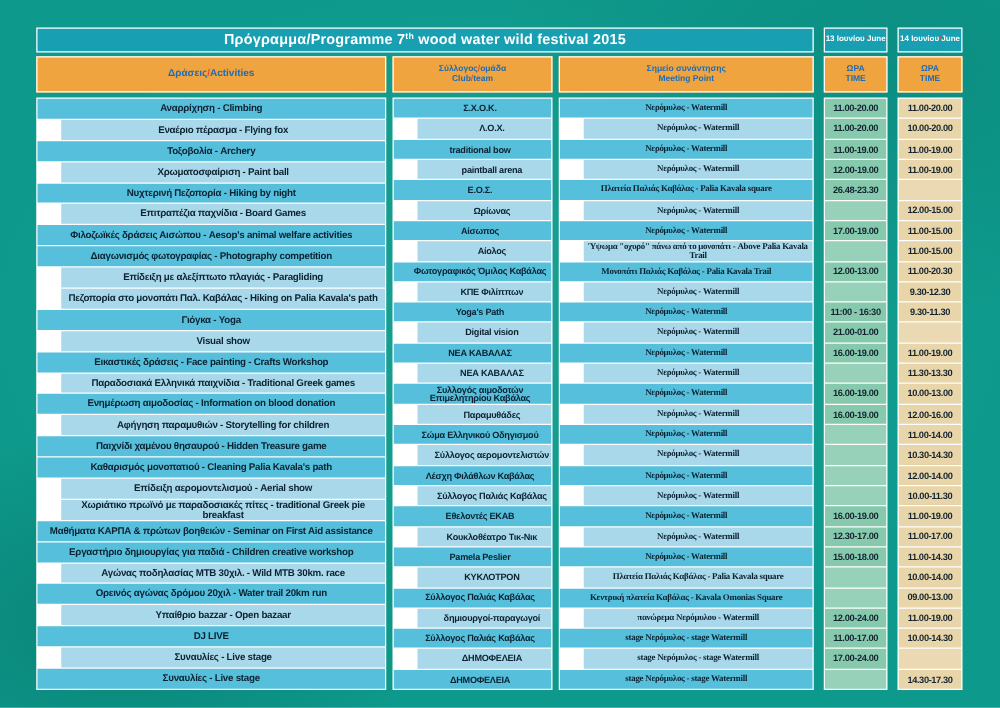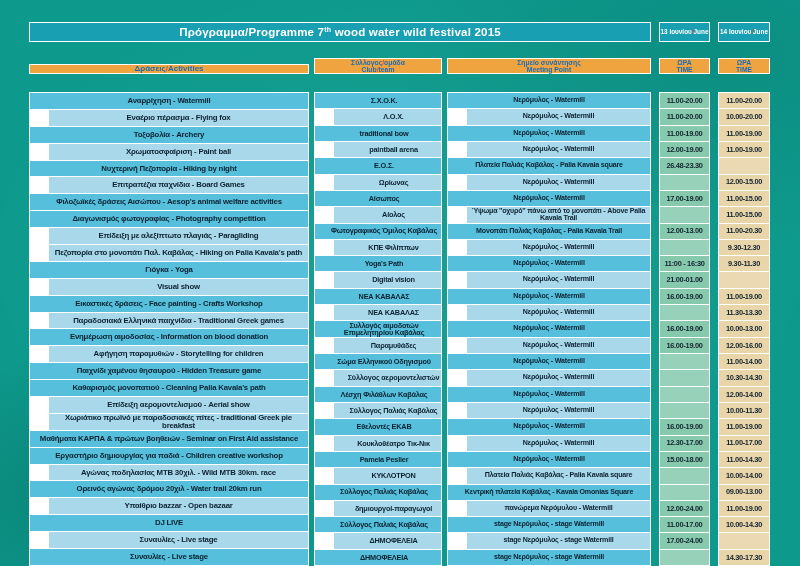--- a/index.html
+++ b/index.html
@@ -7,21 +7,21 @@
   .page{position:relative;width:800px;height:566px;
     background:
       radial-gradient(420px 260px at 12% 88%, rgba(0,55,50,.22), rgba(0,55,50,0) 60%),
       radial-gradient(500px 300px at 90% 10%, rgba(0,70,70,.14), rgba(0,70,70,0) 65%),
       radial-gradient(600px 400px at 50% 45%, rgba(255,255,255,.05), rgba(255,255,255,0) 70%),
       var(--teal,#0d9a8c);
   }
   .tablewrap{position:absolute;left:29px;top:22px;width:741px;}
   .toprow,.headrow,.data{display:flex;}
   .toprow{height:20px;margin-bottom:3px;}
-  .headrow{height:29px;margin-bottom:18px;align-items:flex-end;}
+  .headrow{height:29px;margin-bottom:4px;}
   .data{height:474px;}
   .g5{width:5px;flex:none;} .g8{width:8px;flex:none;}
   .w-act{width:280px;flex:none;} .w-club{width:128px;flex:none;}
   .w-meet{width:204px;flex:none;} .w-t13{width:51px;flex:none;} .w-t14{width:52px;flex:none;}
   .bar{background:var(--barteal,#189fb1);border:1px solid #fff;box-sizing:border-box;
     display:flex;align-items:center;justify-content:center;color:#fff;font-weight:bold;}
   .title-cell{width:622px;flex:none;font-size:11.5px;letter-spacing:.2px;}
   .title-cell sup{font-size:7px;line-height:0;vertical-align:4px;}
   .june{font-size:6.4px;text-align:center;line-height:1;}
   .hcell{background:var(--orange,#efa43f);border:1px solid #fff;box-sizing:border-box;
@@ -29,21 +29,21 @@
     color:var(--hblue,#1e6cb4);font-weight:bold;text-align:center;line-height:1.05;}
   .hcell.one{font-size:8px;flex-direction:row;}
   .hcell.two{font-size:6.8px;}
   .slash{color:var(--slashred,#d9502f);font-weight:bold;}
   .col{background:#fff;padding:1px;display:flex;flex-direction:column;gap:1px;box-sizing:border-box;}
   .cell{flex:1 1 0;min-height:0;display:flex;align-items:center;justify-content:center;
     text-align:center;font-weight:bold;color:var(--textdark,#0c2231);
     line-height:1.02;letter-spacing:-.2px;overflow:hidden;}
   .stripe-d{background:var(--rowdark,#55bfdc);}
   .stripe-l{background:var(--rowlight,#a8d8e9);margin-left:19px;}
-  .c-act{font-size:7.8px;} .c-club{font-size:7.3px;padding-left:12px;} .c-meet{font-size:7.1px;}
+  .c-act{font-size:7.8px;} .c-club{font-size:7.3px;padding-left:12px;} .c-meet{font-size:7.1px;font-family:Liberation Serif, serif;}
   .c-time{font-size:7.4px;color:#13232f;letter-spacing:-.3px;}
   .bg-green{background:var(--tgreen,#87c9ad);} .bg-green.empty{background:#97d1b9;}
   .bg-tan{background:var(--ttan,#e8d5aa);} .bg-tan.empty{background:#ead9b2;}
 </style>
 </head>
 <body>
 
 <div class="page">
   <div class="tablewrap">
 
@@ -84,21 +84,21 @@
       </div>
       <div class="g8"></div>
       <div class="hcell two w-t14">
         <span>ΩΡΑ</span>
         <span>TIME</span>
       </div>
     </div>
 
     <div class="data">
       <div class="col w-act" id="col-a">
-          <div class="cell c-act stripe-d">Αναρρίχηση - Watermill</div>
+          <div class="cell c-act stripe-d">Αναρρίχηση - Climbing</div>
           <div class="cell c-act stripe-l">Εναέριο πέρασμα - Flying fox</div>
           <div class="cell c-act stripe-d">Τοξοβολία - Archery</div>
           <div class="cell c-act stripe-l">Χρωματοσφαίριση - Paint ball</div>
           <div class="cell c-act stripe-d">Νυχτερινή Πεζοπορία - Hiking by night</div>
           <div class="cell c-act stripe-l">Επιτραπέζια παχνίδια - Board Games</div>
           <div class="cell c-act stripe-d">Φιλοζωϊκές δράσεις Αισώπου - Aesop's animal welfare activities</div>
           <div class="cell c-act stripe-d">Διαγωνισμός φωτογραφίας - Photography competition</div>
           <div class="cell c-act stripe-l">Επίδειξη με αλεξίπτωτο πλαγιάς - Paragliding</div>
           <div class="cell c-act stripe-l">Πεζοπορία στο μονοπάτι Παλ. Καβάλας - Hiking on Palia Kavala's path</div>
           <div class="cell c-act stripe-d">Γιόγκα - Yoga</div>

